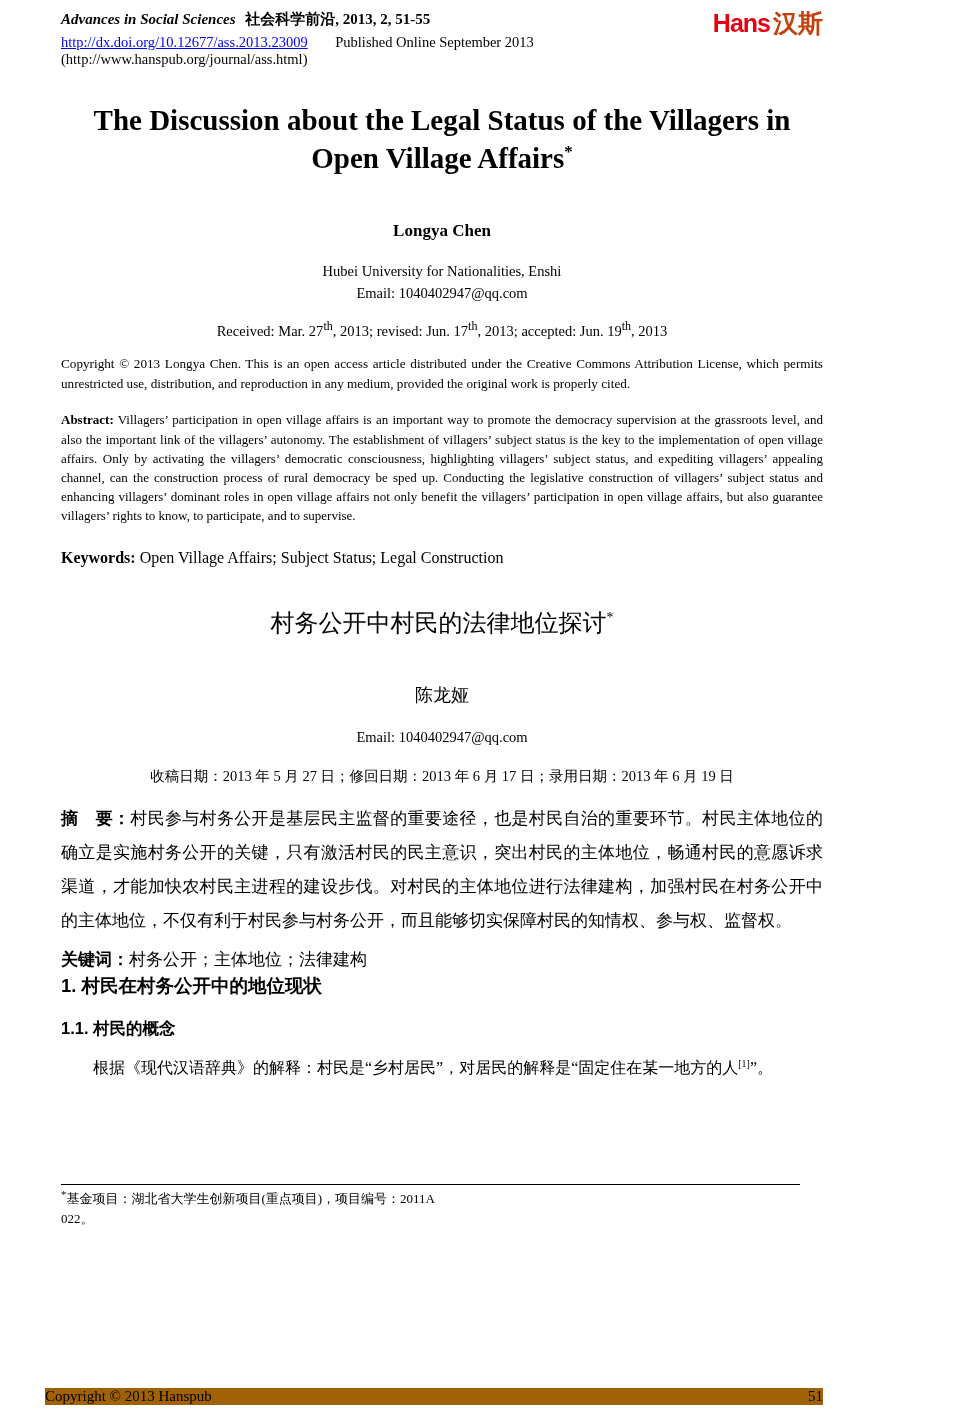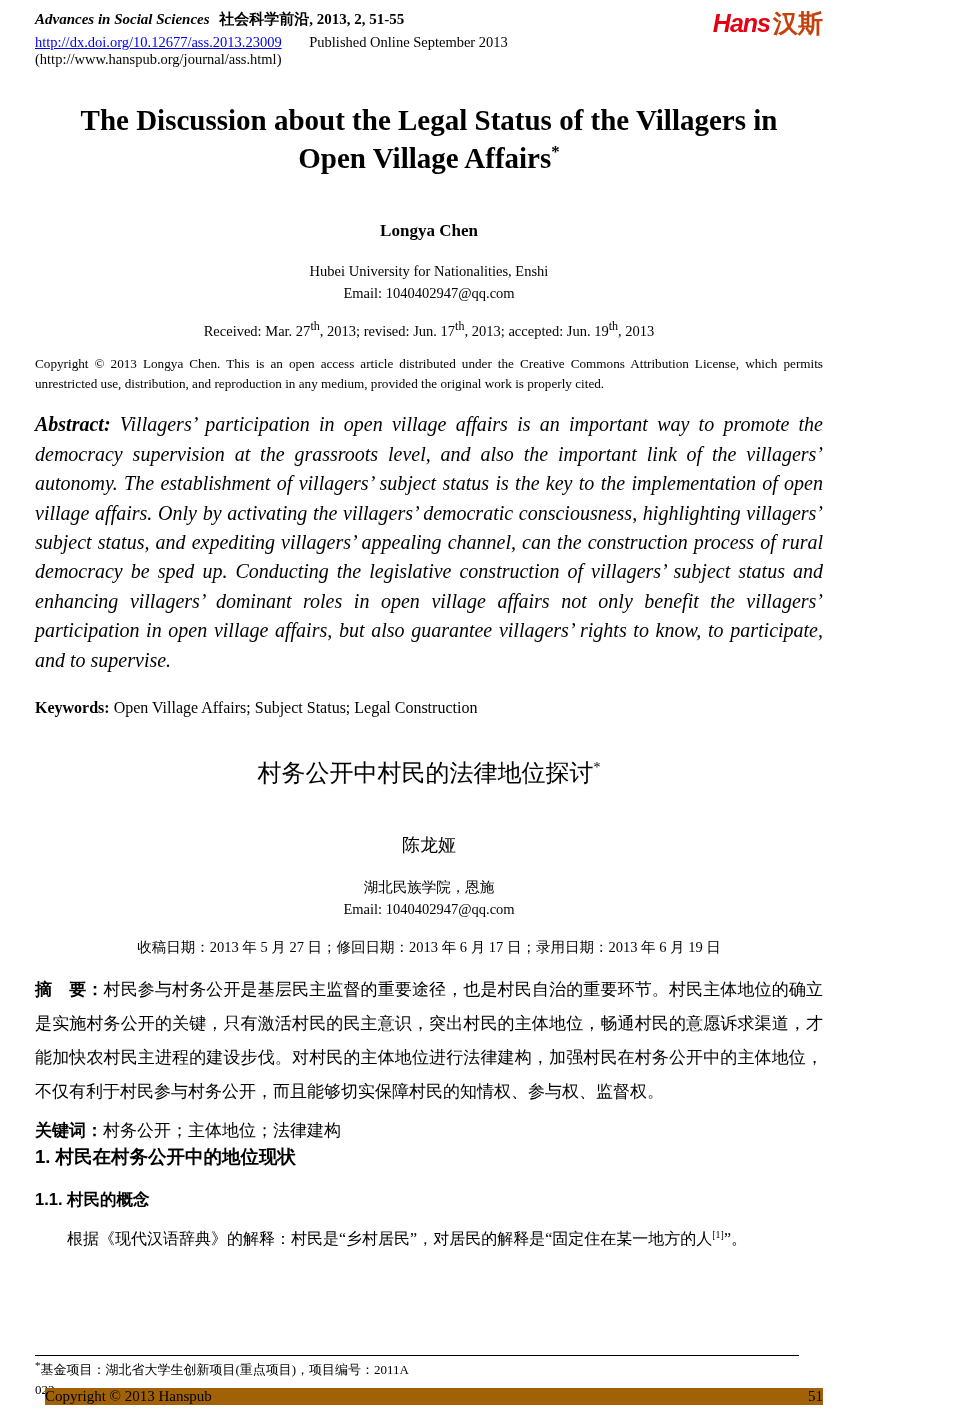--- a/index.html
+++ b/index.html
@@ -4,45 +4,45 @@
 <style>
   html, body { margin: 0; padding: 0; }
   body {
     width: 967px; height: 1417px;
     background: #ffffff; color: #000;
     font-family: "Liberation Serif", "DejaVu Serif", serif;
   }
   .page {
     position: relative; box-sizing: border-box;
     width: 868px; height: 1417px;
-    padding: 10px 45px 0 35px;
+    padding: 10px 45px 0 61px;
     overflow: hidden;
   }
 
   
   .hdr { display: flex; justify-content: space-between; align-items: flex-start; }
   .hdr-line1 { font-size: 15px; font-weight: bold; }
   .jname { font-style: italic; }
   .jissue { margin-left: 6px; }
   .hdr-line2 { font-size: 14.5px; margin-top: 5px; }
   .doi { color: var(--link-blue, #0000ee); text-decoration: underline; }
   .pub { margin-left: 24px; }
   .logo { font-family: "Liberation Sans", "DejaVu Sans", sans-serif; font-size: 25px; font-weight: bold; line-height: 1; margin-top: 1px; white-space: nowrap; }
-  .logo-hans { color: var(--logo-red, #e50012); font-style: italic; letter-spacing: -1px; }
+  .logo-hans { color: var(--logo-red, #e50012); letter-spacing: -1px; }
   .logo-cn { color: #c2410c; margin-left: 3px; }
 
   
   .en-title { font-size: 29px; font-weight: bold; text-align: center; line-height: 1.3; margin: 34px 20px 0 20px; }
   .mark { font-size: 58%; }
   .en-author { text-align: center; font-weight: bold; font-size: 17px; margin-top: 44px; }
   .affil { text-align: center; font-size: 14.5px; line-height: 1.5; margin-top: 20px; }
   .received { text-align: center; font-size: 14.5px; margin-top: 18px; }
   sup { line-height: 0; }
   .copyright { font-size: 13.2px; line-height: 1.5; text-align: justify; margin: 14px 0 0 0; }
-  .en-abstract { font-size: 20px; line-height: 1.47; text-align: justify; margin: 17px 0 0 0; font-style: italic; }
+  .en-abstract { font-size: 13px; line-height: 1.47; text-align: justify; margin: 17px 0 0 0; }
   .en-keywords { font-size: 16px; margin: 24px 0 16px 0; }
   b.enlbl { font-weight: bold; }
 
   
   .cn-title { font-size: 24px; font-weight: normal; text-align: center; margin-top: 40px; }
   .cn-author { text-align: center; font-size: 18px; margin-top: 44px; }
   .cn-dates { text-align: center; font-size: 14.5px; margin-top: 18px; }
   .cnlbl { font-family: "Liberation Sans", "DejaVu Sans", sans-serif; font-weight: bold; }
   .cn-abstract { font-size: 17px; line-height: 2.0; text-align: justify; margin: 16px 0 0 0; }
   .cn-keywords { font-size: 17px; margin: 10px 0 0 0; }
@@ -103,21 +103,20 @@
 
   <p class="en-abstract"><b class="enlbl">Abstract:</b> <span>Villagers’ participation in open village affairs is an important way to promote the democracy supervision at the grassroots level, and also the important link of the villagers’ autonomy. The establishment of villagers’ subject status is the key to the implementation of open village affairs. Only by activating the villagers’ democratic consciousness, highlighting villagers’ subject status, and expediting villagers’ appealing channel, can the construction process of rural democracy be sped up. Conducting the legislative construction of villagers’ subject status and enhancing villagers’ dominant roles in open village affairs not only benefit the villagers’ participation in open village affairs, but also guarantee villagers’ rights to know, to participate, and to supervise.</span></p>
 
   <p class="en-keywords"><b class="enlbl">Keywords:</b> <span>Open Village Affairs; Subject Status; Legal Construction</span></p>
 
   <h2 class="cn-title"><span>村务公开中村民的法律地位探讨</span><sup class="mark">*</sup></h2>
 
   <div class="cn-author">陈龙娅</div>
 
   <div class="affil">
-    <div>湖北民族学院，恩施</div>
     <div>Email: 1040402947@qq.com</div>
   </div>
 
   <div class="cn-dates">收稿日期：2013 年 5 月 27 日；修回日期：2013 年 6 月 17 日；录用日期：2013 年 6 月 19 日</div>
 
   <p class="cn-abstract"><b class="cnlbl">摘　要：</b><span>村民参与村务公开是基层民主监督的重要途径，也是村民自治的重要环节。村民主体地位的确立是实施村务公开的关键，只有激活村民的民主意识，突出村民的主体地位，畅通村民的意愿诉求渠道，才能加快农村民主进程的建设步伐。对村民的主体地位进行法律建构，加强村民在村务公开中的主体地位，不仅有利于村民参与村务公开，而且能够切实保障村民的知情权、参与权、监督权。</span></p>
 
   <p class="cn-keywords"><b class="cnlbl">关键词：</b><span>村务公开；主体地位；法律建构</span></p>
 
   <div class="columns">

